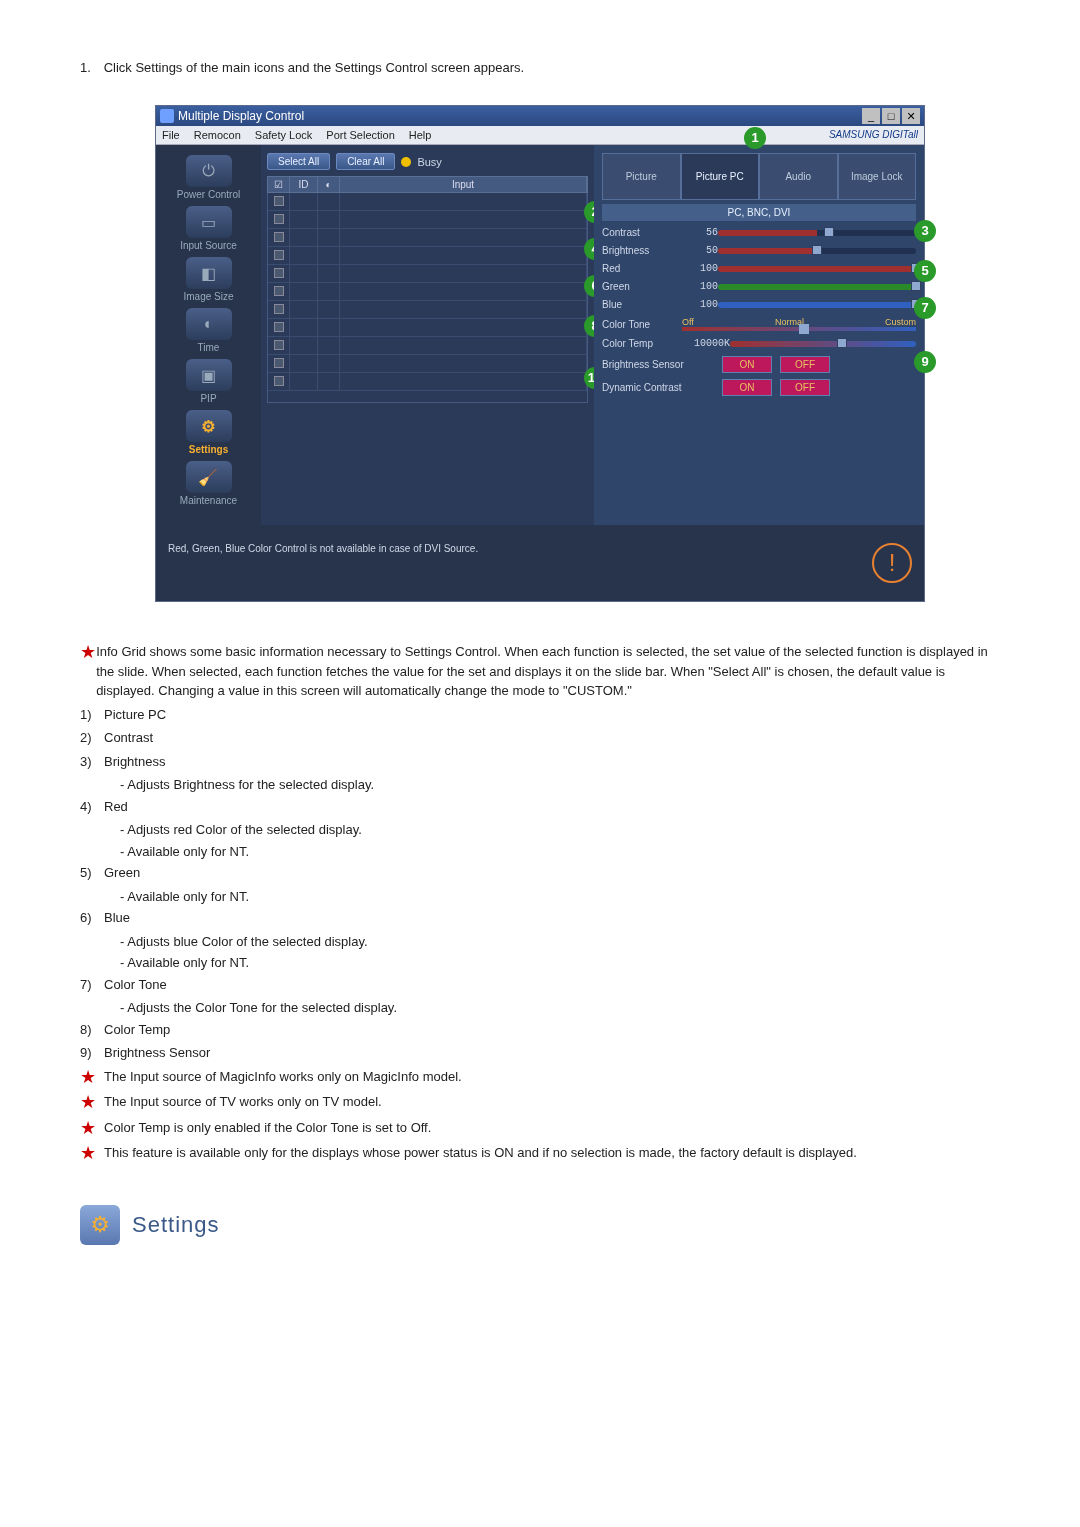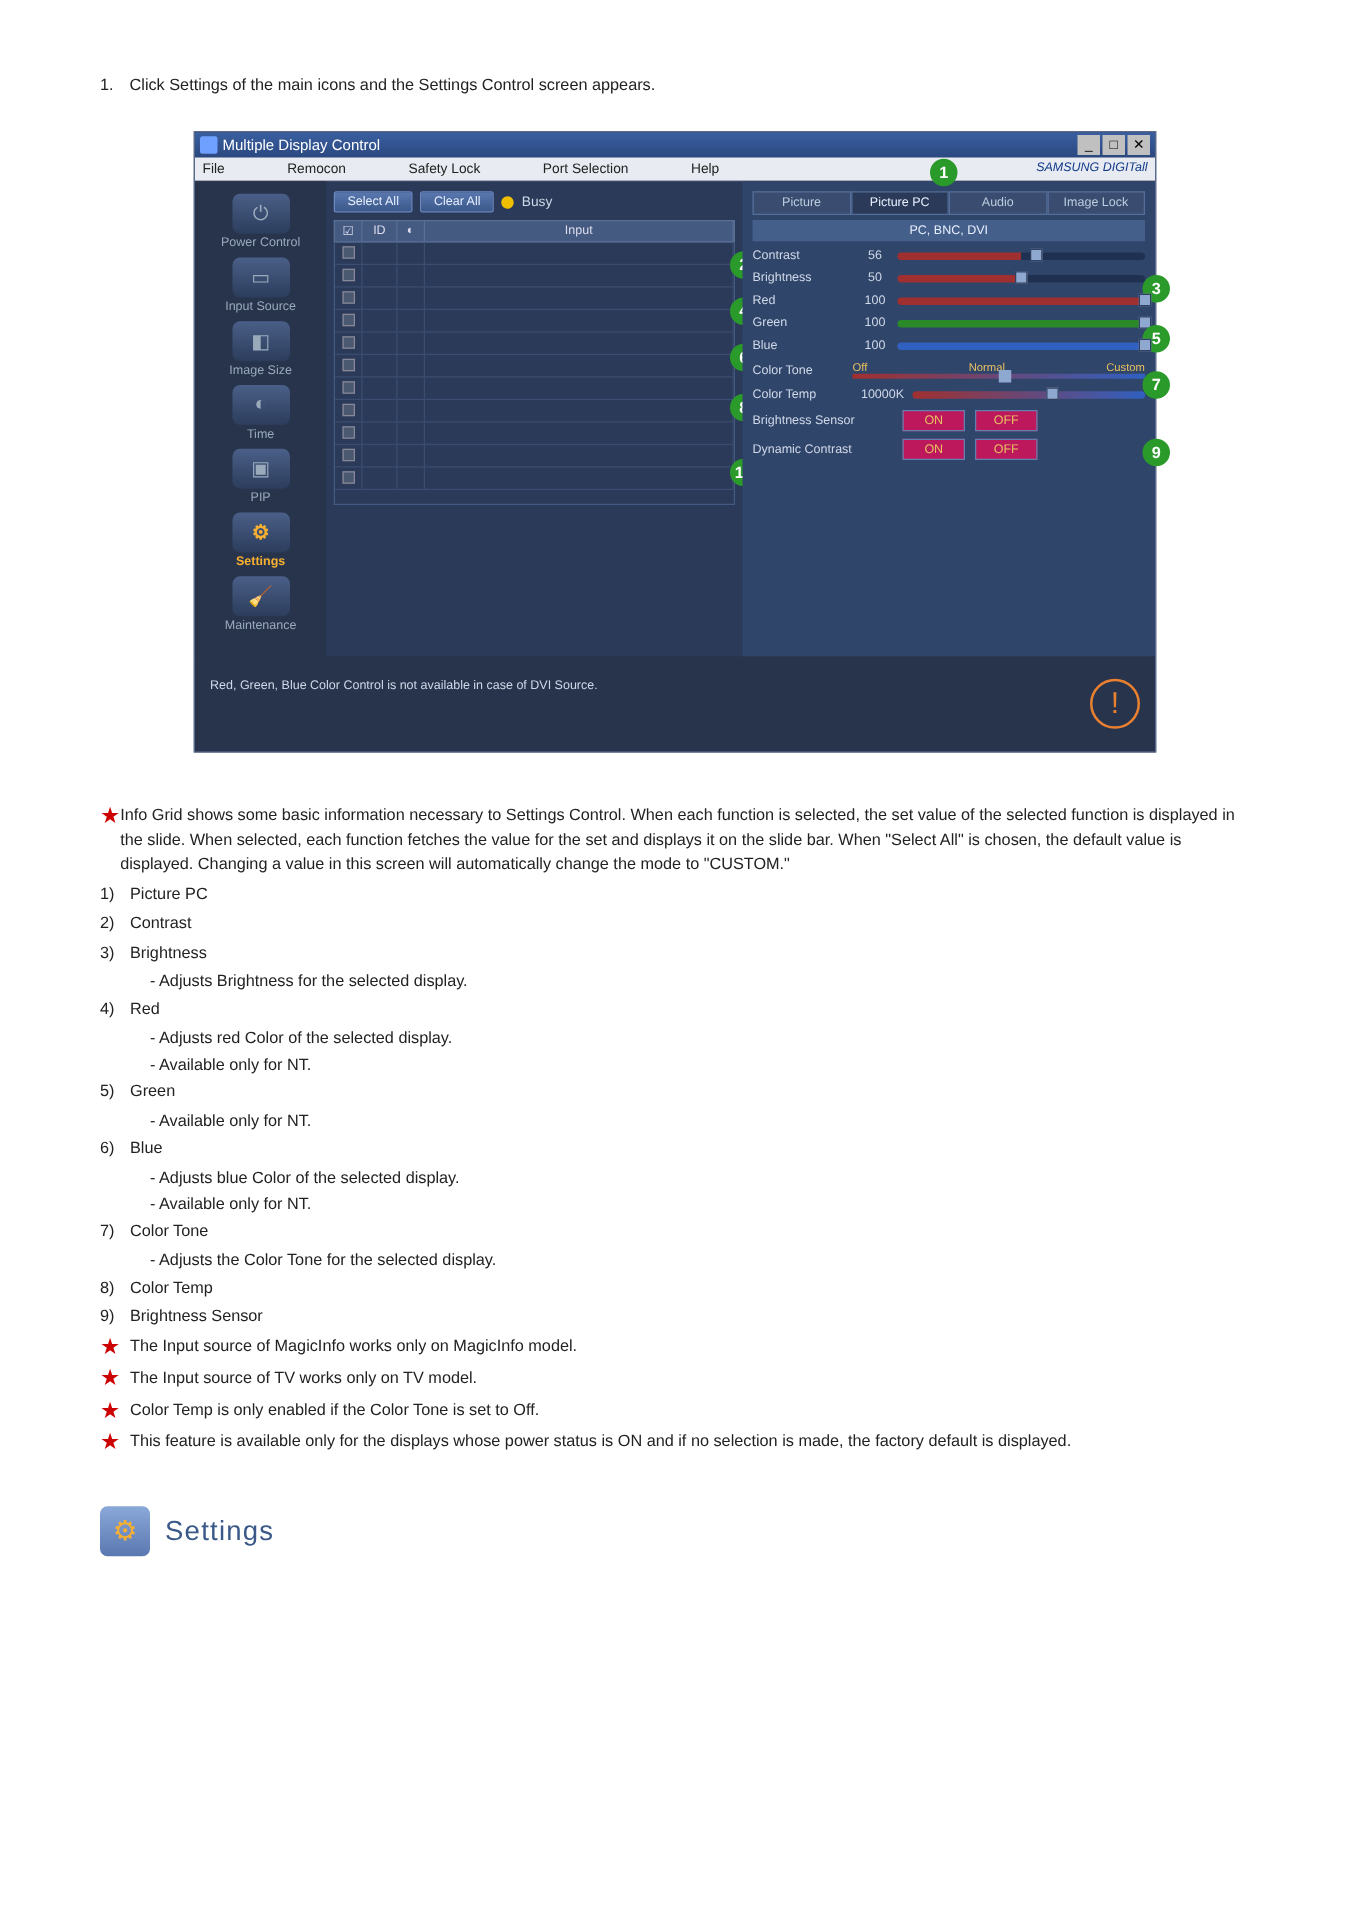--- a/index.html
+++ b/index.html
@@ -33,21 +33,20 @@
 .titlebar .ticon { width: 14px; height: 14px; background: #6fa0ff; margin-right: 4px; border-radius: 2px; }
 .titlebar .spacer { flex: 1; }
 .winbtn { width: 18px; height: 16px; background: #c0c0c0; margin-left: 2px; color: #000; font-size: 11px; text-align: center; line-height: 16px; cursor: default; }
 .menubar {
   background: #e8ecf2;
   color: #222;
   display: flex;
   padding: 3px 6px;
   font-size: 11px;
   border-bottom: 1px solid #aab;
-  gap: 36px;
 }
 .menubar .mitem { margin-right: 14px; cursor: default; }
 .menubar .brand { margin-left: auto; font-style: italic; color: #123a8a; font-size: 10px; }
 .app-body { display: flex; background: #2a3a58; min-height: 380px; }
 .sidebar {
   width: 105px;
   background: #28344c;
   padding: 8px 4px;
   display: flex;
   flex-direction: column;
@@ -110,21 +109,21 @@
 .right-panel {
   width: 330px;
   background: #30456a;
   padding: 8px;
   position: relative;
 }
 .tabs { display: flex; font-size: 10px; margin-bottom: 4px; }
 .tab {
   flex: 1;
   text-align: center;
-  padding: 3px 2px;
+  padding: 17px 2px;
   background: #3a4d70;
   color: #bcd;
   border: 1px solid #556f9a;
 }
 .tab.active { background: #2a3a58; color: #e8f0ff; }
 .mode-strip {
   background: #445f8a;
   color: #e8f0ff;
   text-align: center;
   font-size: 10px;
@@ -132,21 +131,21 @@
   margin-bottom: 6px;
 }
 .ctrl-row {
   display: flex;
   align-items: center;
   font-size: 10px;
   color: #cfd8e8;
   margin-bottom: 7px;
 }
 .ctrl-row .lbl { width: 80px; }
-.ctrl-row .val { width: 36px; text-align: center; }
+.ctrl-row .val { width: 36px; text-align: right; font-family: Liberation Mono, monospace; }
 .slider {
   flex: 1; height: 6px;
   background: linear-gradient(to right, #a03030 0%, #a03030 50%, #203050 50%, #203050 100%);
   border-radius: 3px;
   position: relative;
 }
 .slider.green { background: linear-gradient(to right, #2a8a2a 0%, #2a8a2a 100%, #203050 100%); }
 .slider.blue { background: linear-gradient(to right, #3060c0 0%, #3060c0 100%, #203050 100%); }
 .thumb {
   position: absolute; top: -3px;

